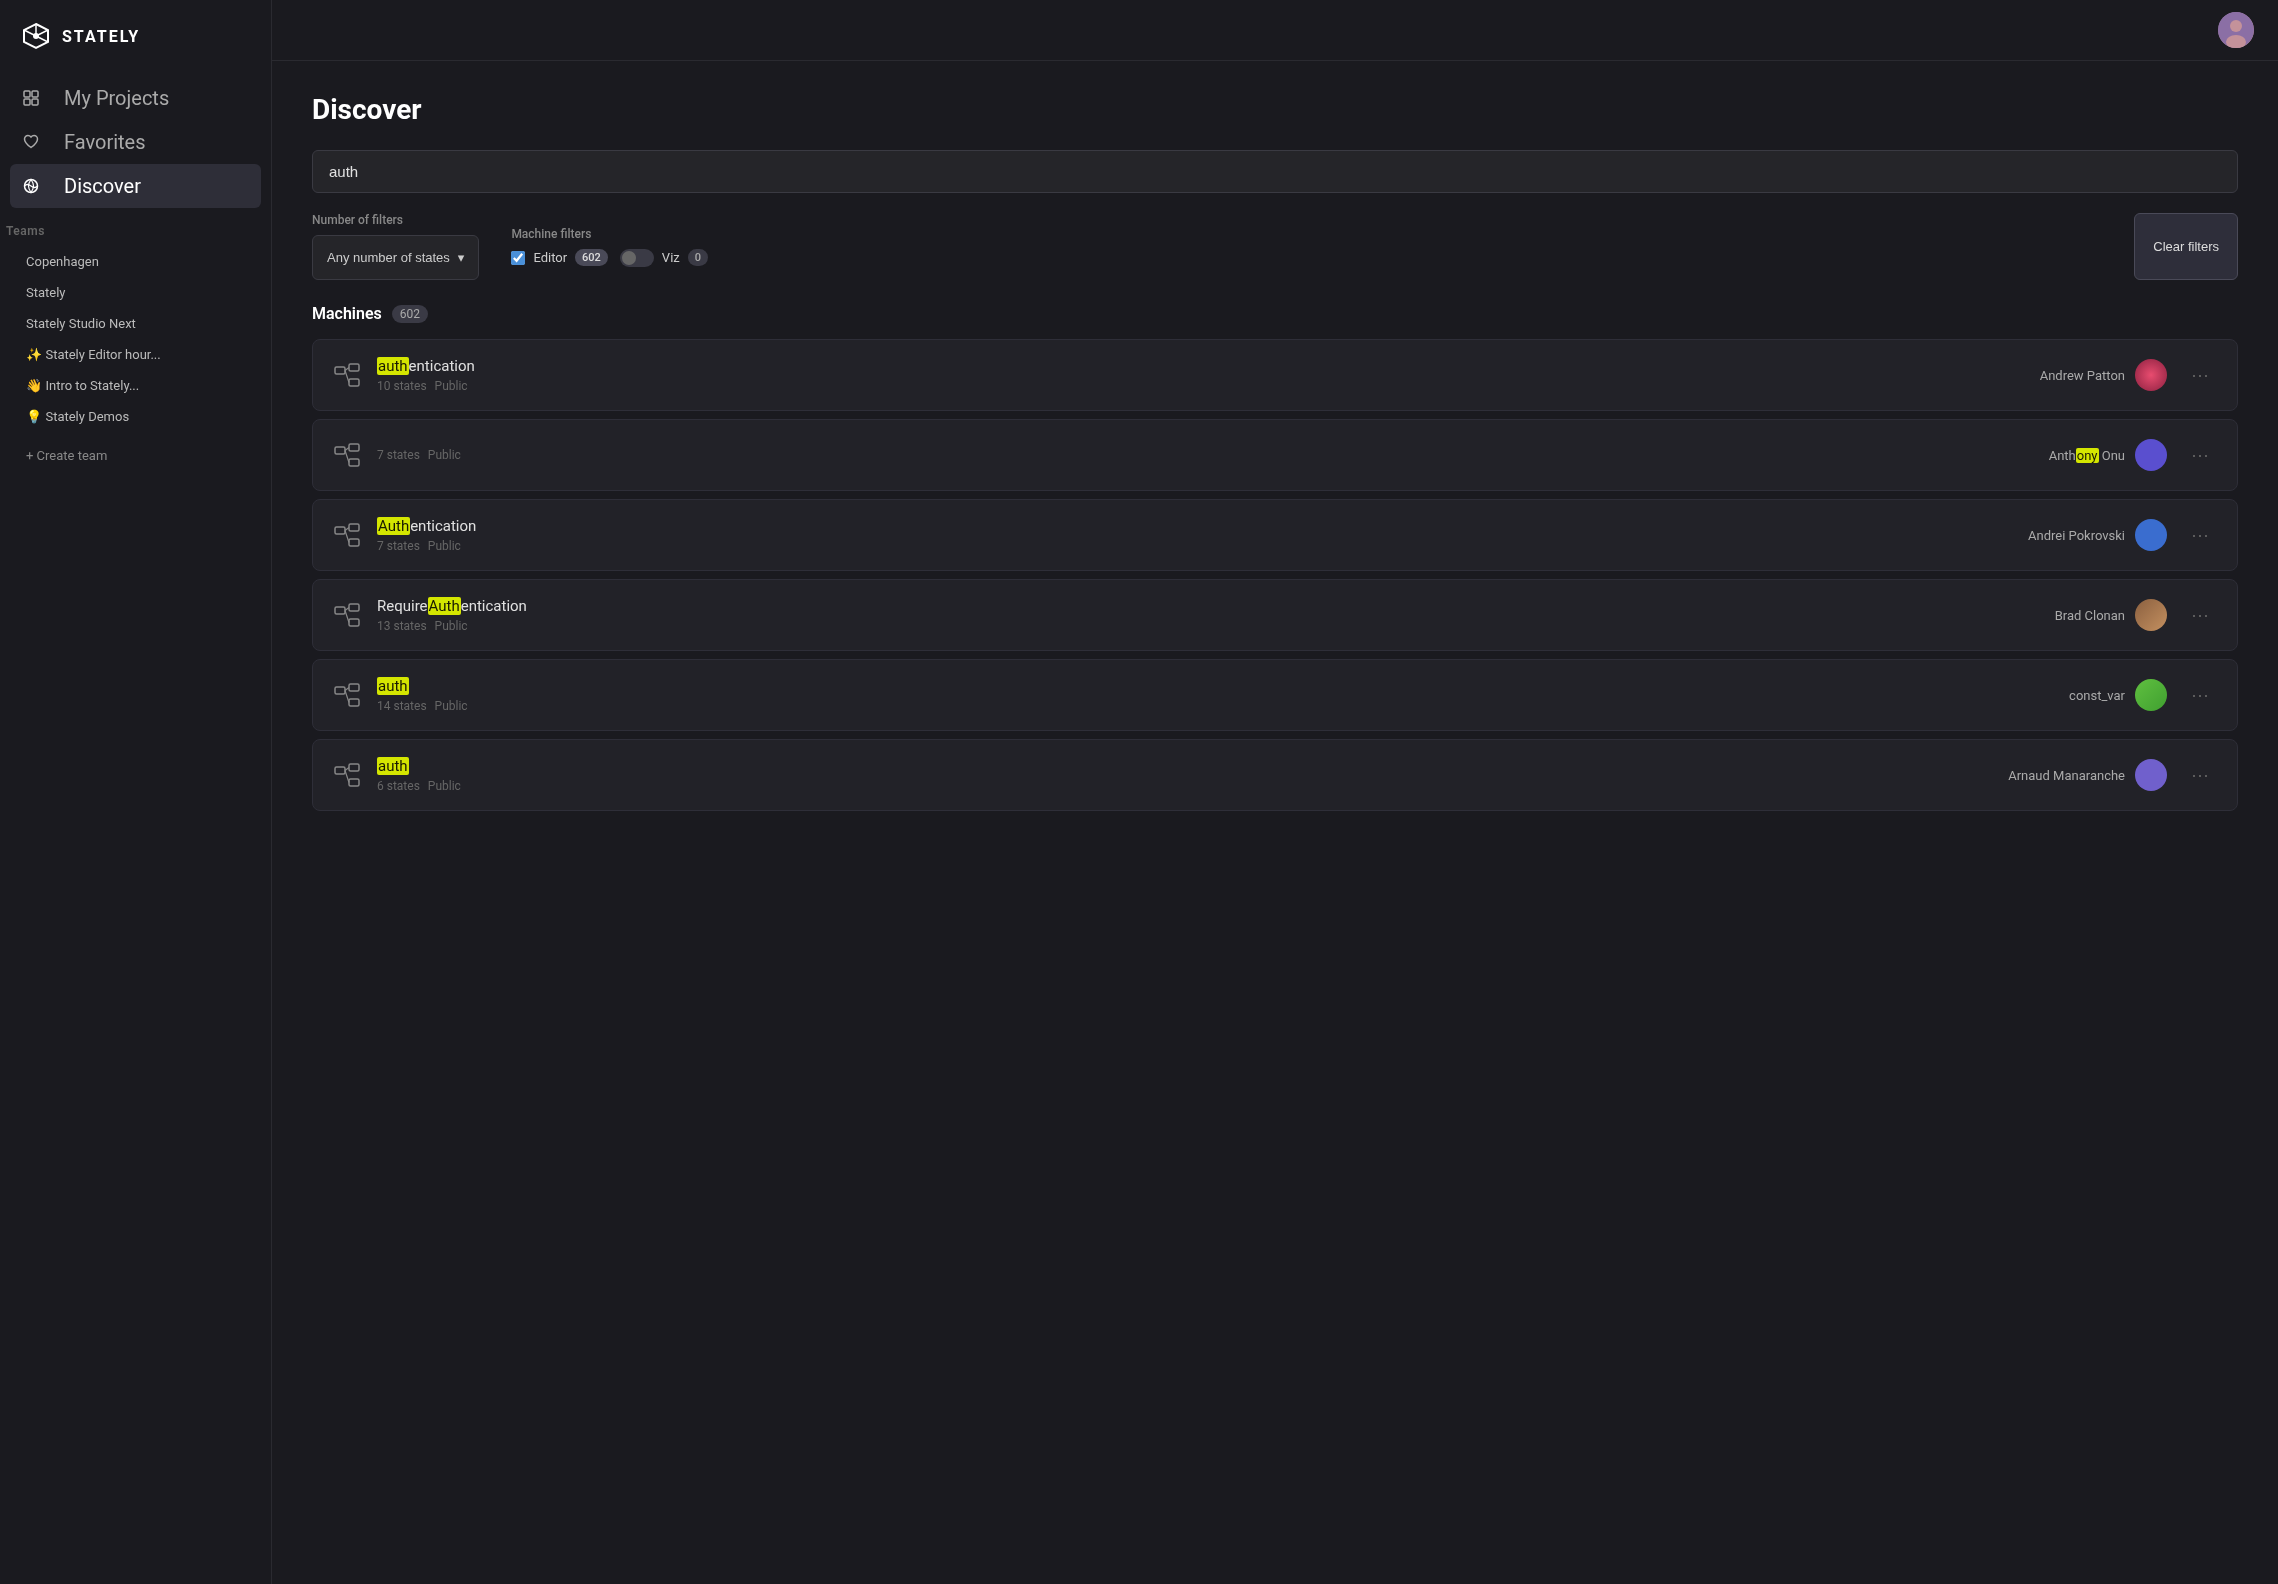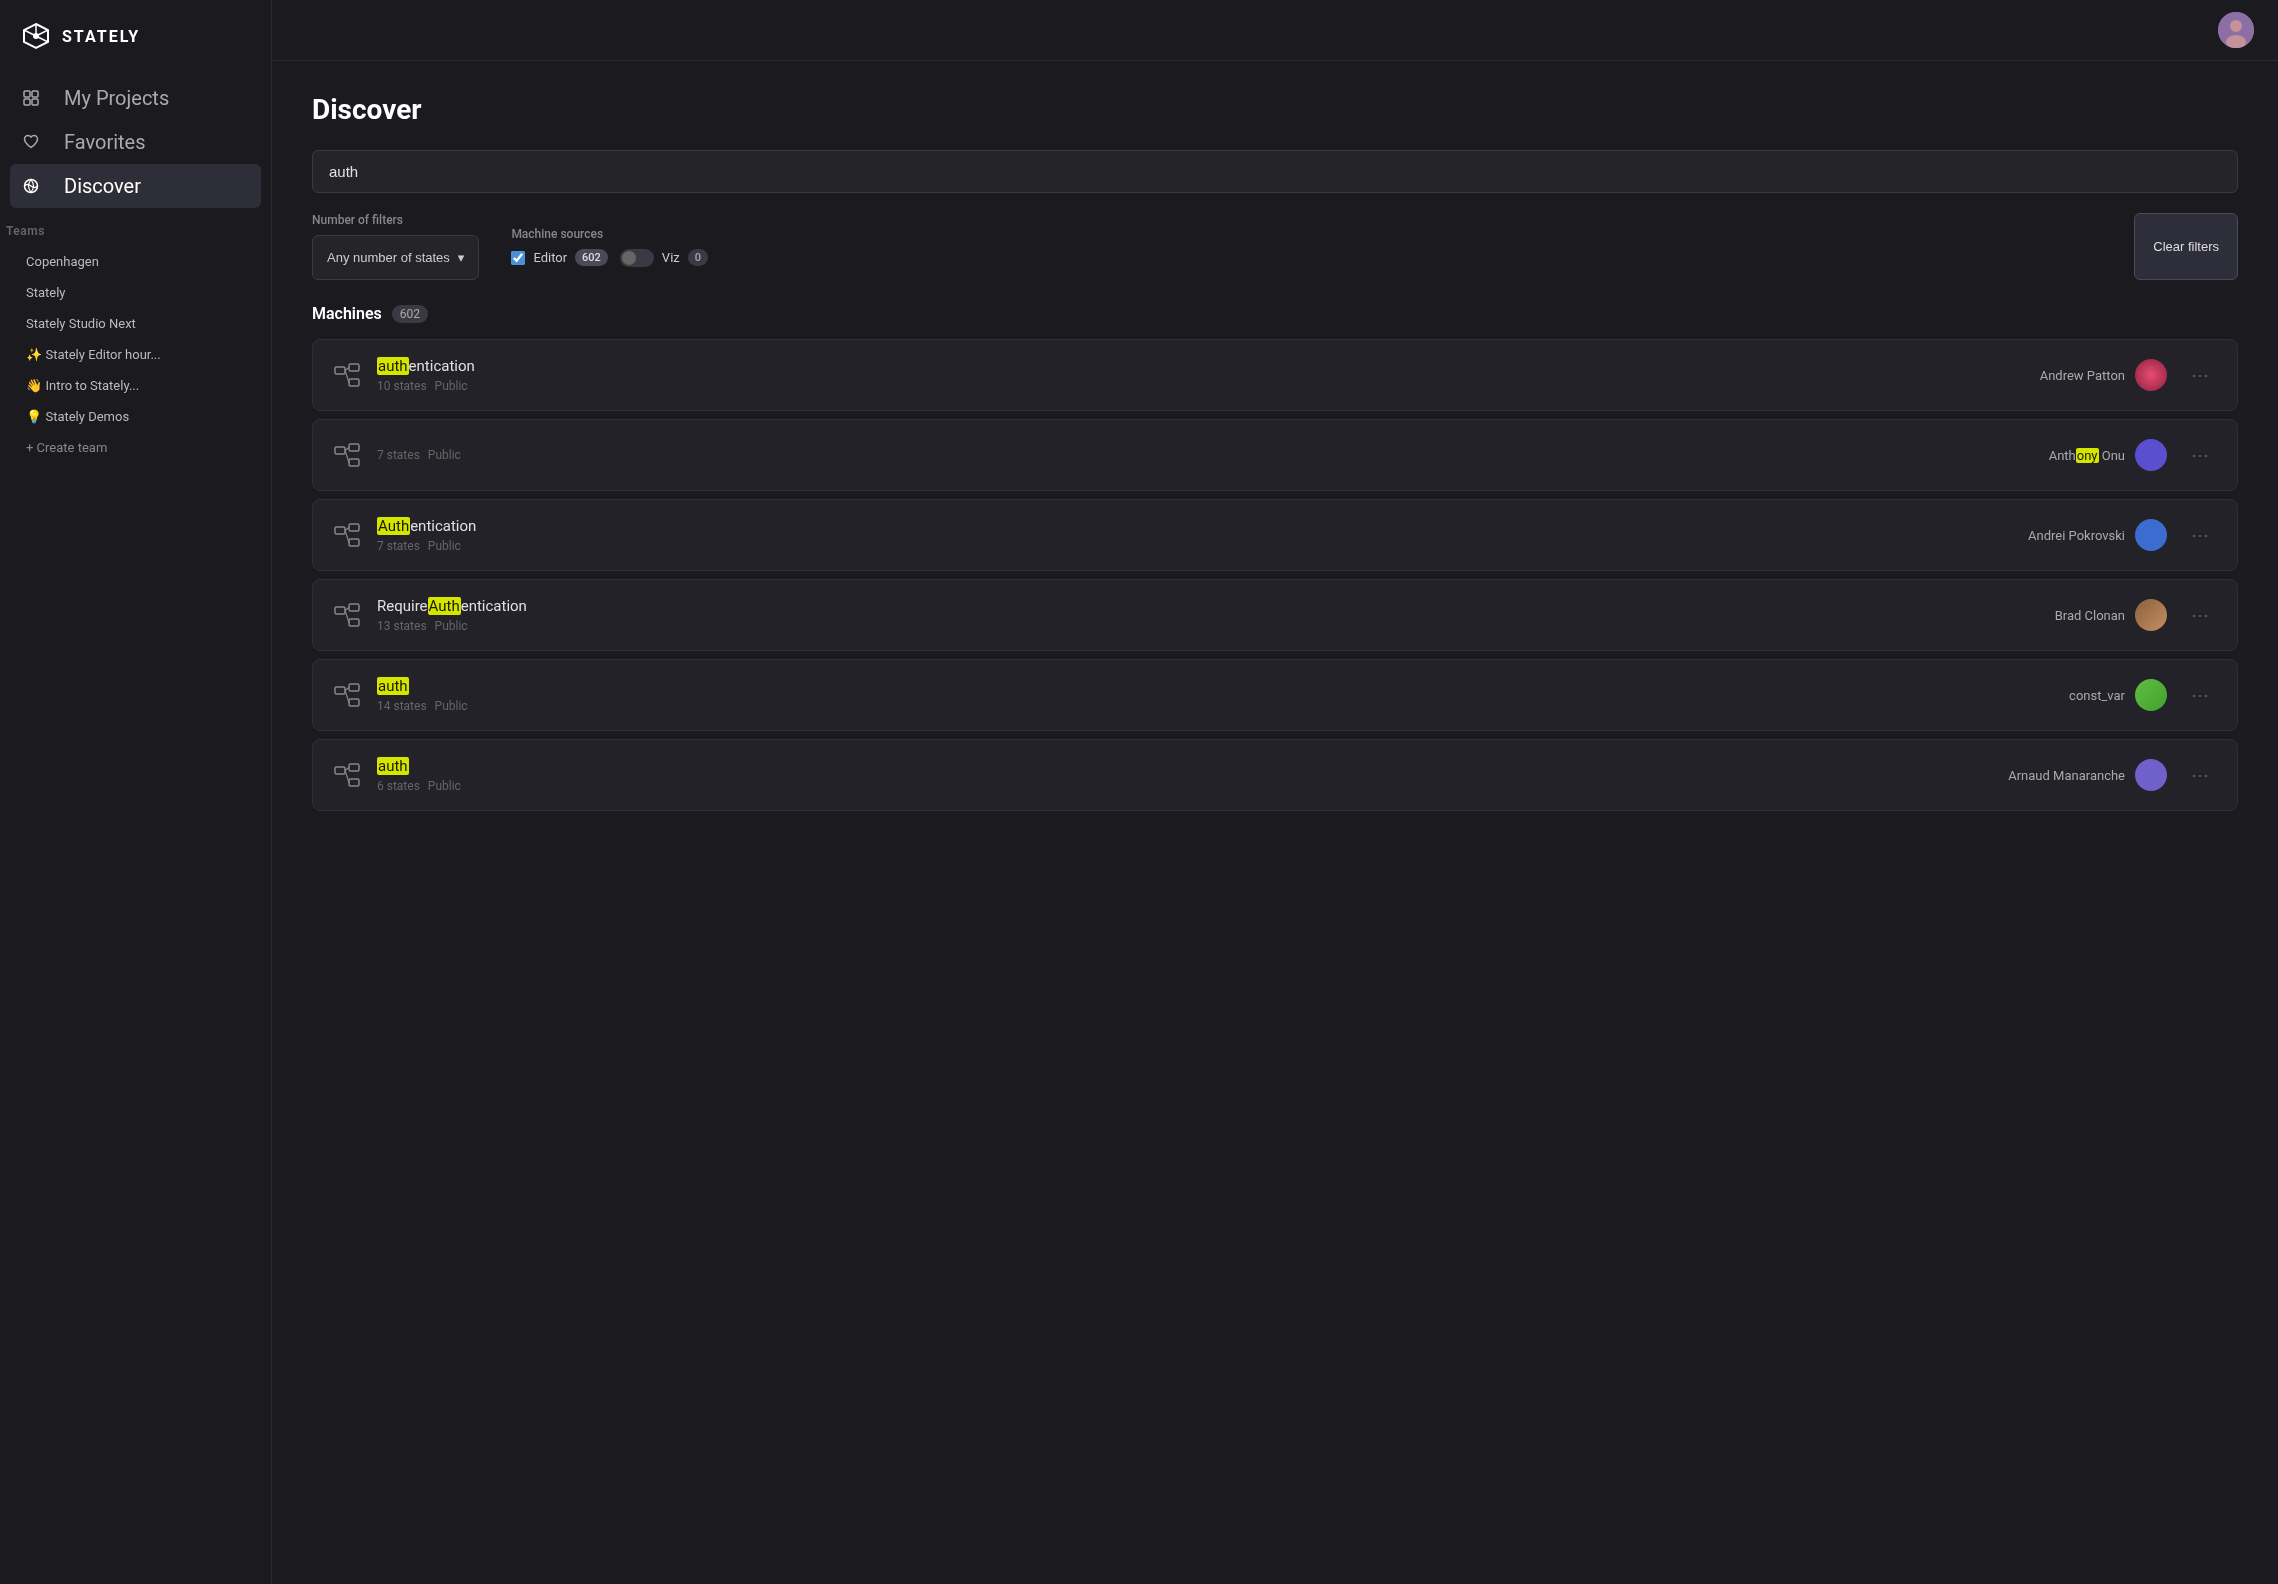--- a/index.html
+++ b/index.html
@@ -86,21 +86,21 @@
     }
 
     .create-team {
       display: flex;
       align-items: center;
       gap: 8px;
       padding: 8px 22px;
       font-size: 13px;
       color: #888;
       cursor: pointer;
-      margin: 0 4px;
+      margin: 8px 4px;
       border-radius: 4px;
     }
 
     
     .main {
       flex: 1;
       display: flex;
       flex-direction: column;
       overflow: hidden;
     }
@@ -437,21 +437,21 @@
         <div class="filter-label">Number of filters</div>
         <div class="filter-controls">
           <button class="dropdown-btn">
             <span>Any number of states</span>
             <span>▾</span>
           </button>
         </div>
       </div>
 
       <div class="filter-group">
-        <div class="filter-label">Machine sources</div>
+        <div class="filter-label">Machine filters</div>
         <div class="filter-controls">
           <label class="checkbox-group">
             <input type="checkbox" checked="" style="">
             <span>Editor</span>
             <span class="badge active">602</span>
           </label>
           <label class="checkbox-group">
             <div class="toggle">
               <div class="toggle-knob"></div>
             </div>

